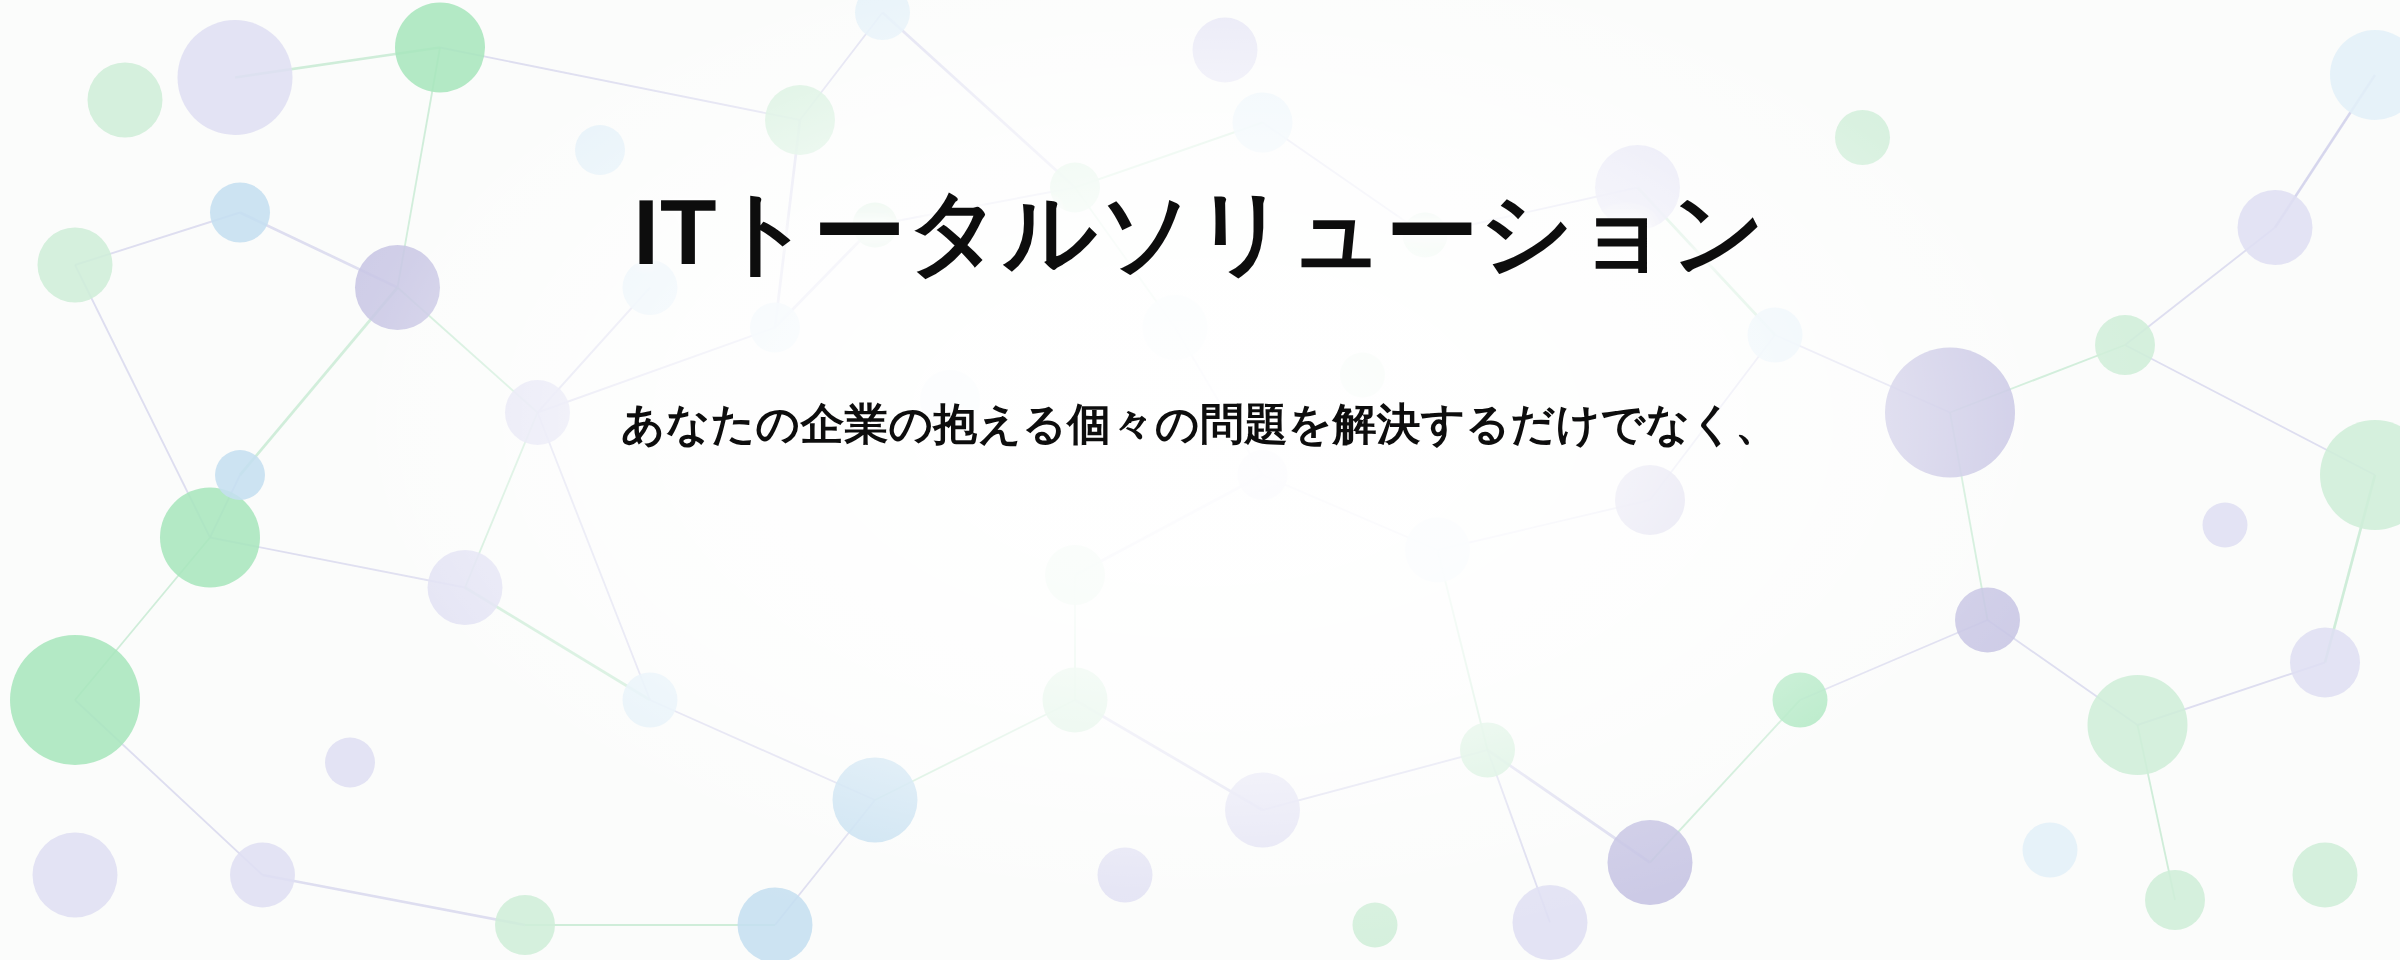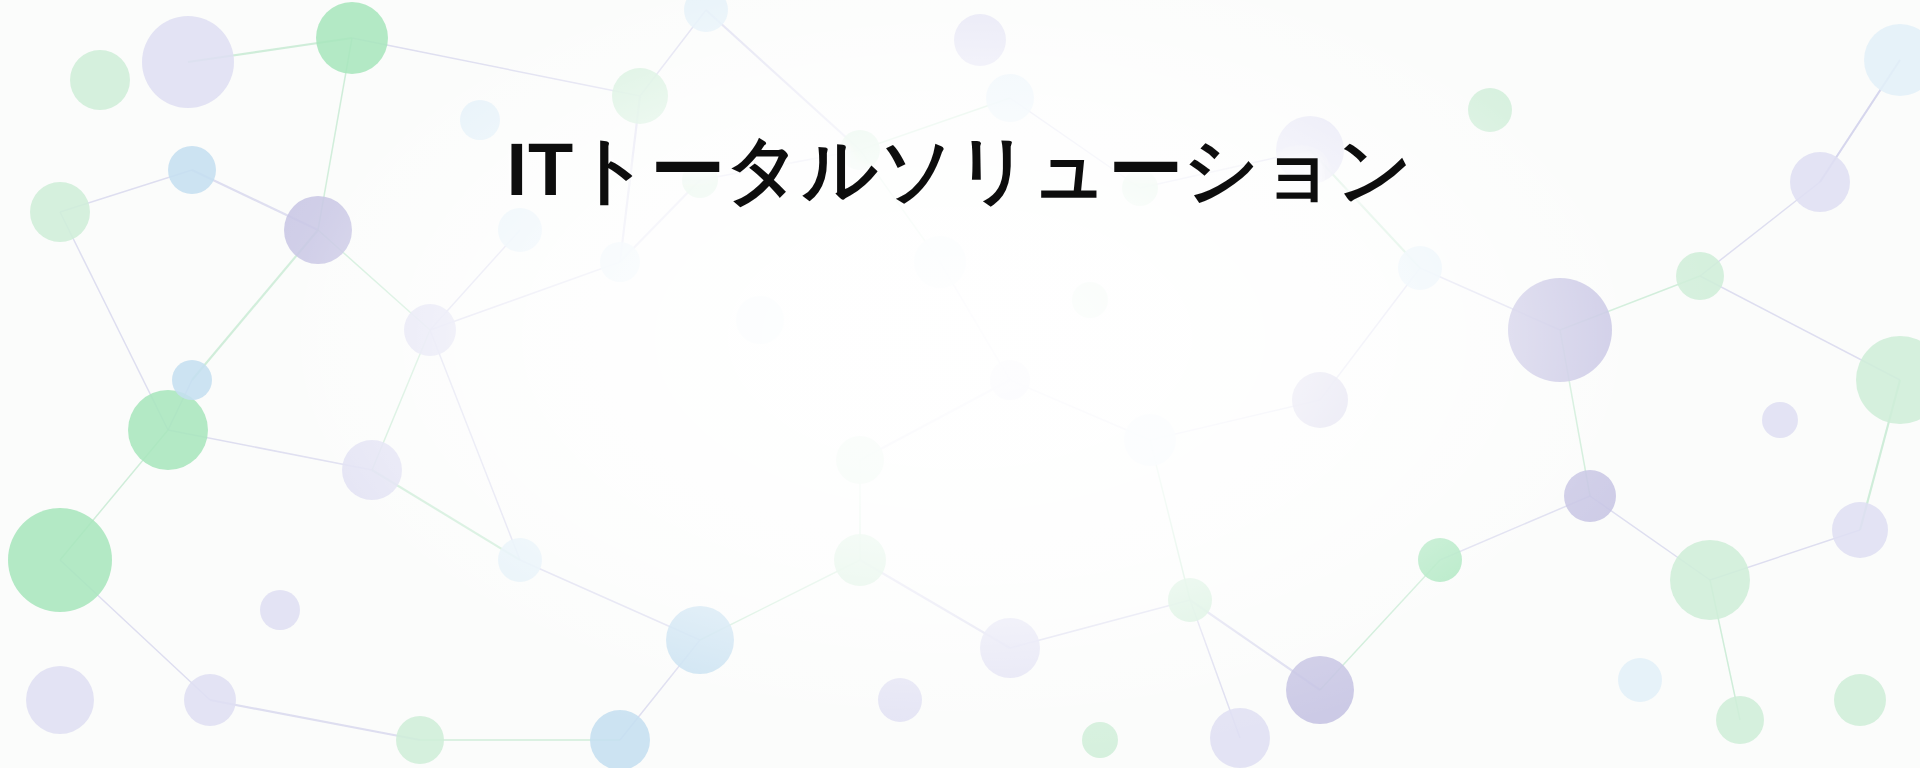--- a/index.html
+++ b/index.html
@@ -52,21 +52,21 @@
   #content {
     position: absolute;
     inset: 0;
     z-index: 2;
     display: flex;
     flex-direction: column;
     align-items: center;
   }
 
   #hero-title {
-    margin: 0;
+    margin: 16px;
     position: absolute;
     top: 133px;
     left: 0;
     right: 0;
     text-align: center;
     font-size: 74px;
     line-height: 1.0;
     font-weight: 700;
     color: #0d0d0d;
     letter-spacing: 0.012em;
@@ -231,16 +231,17 @@
     </g>
   </svg>
 
   <div id="bg-wash"></div>
 
   <div id="content">
 
     <h1 id="hero-title">ITトータルソリューション</h1>
 
     <div id="hero-subtitle">
+      <div class="subtitle-line">あなたの企業の抱える個々の問題を解決するだけでなく、</div>
     </div>
 
   </div>
 </div>
 
 </body></html>

